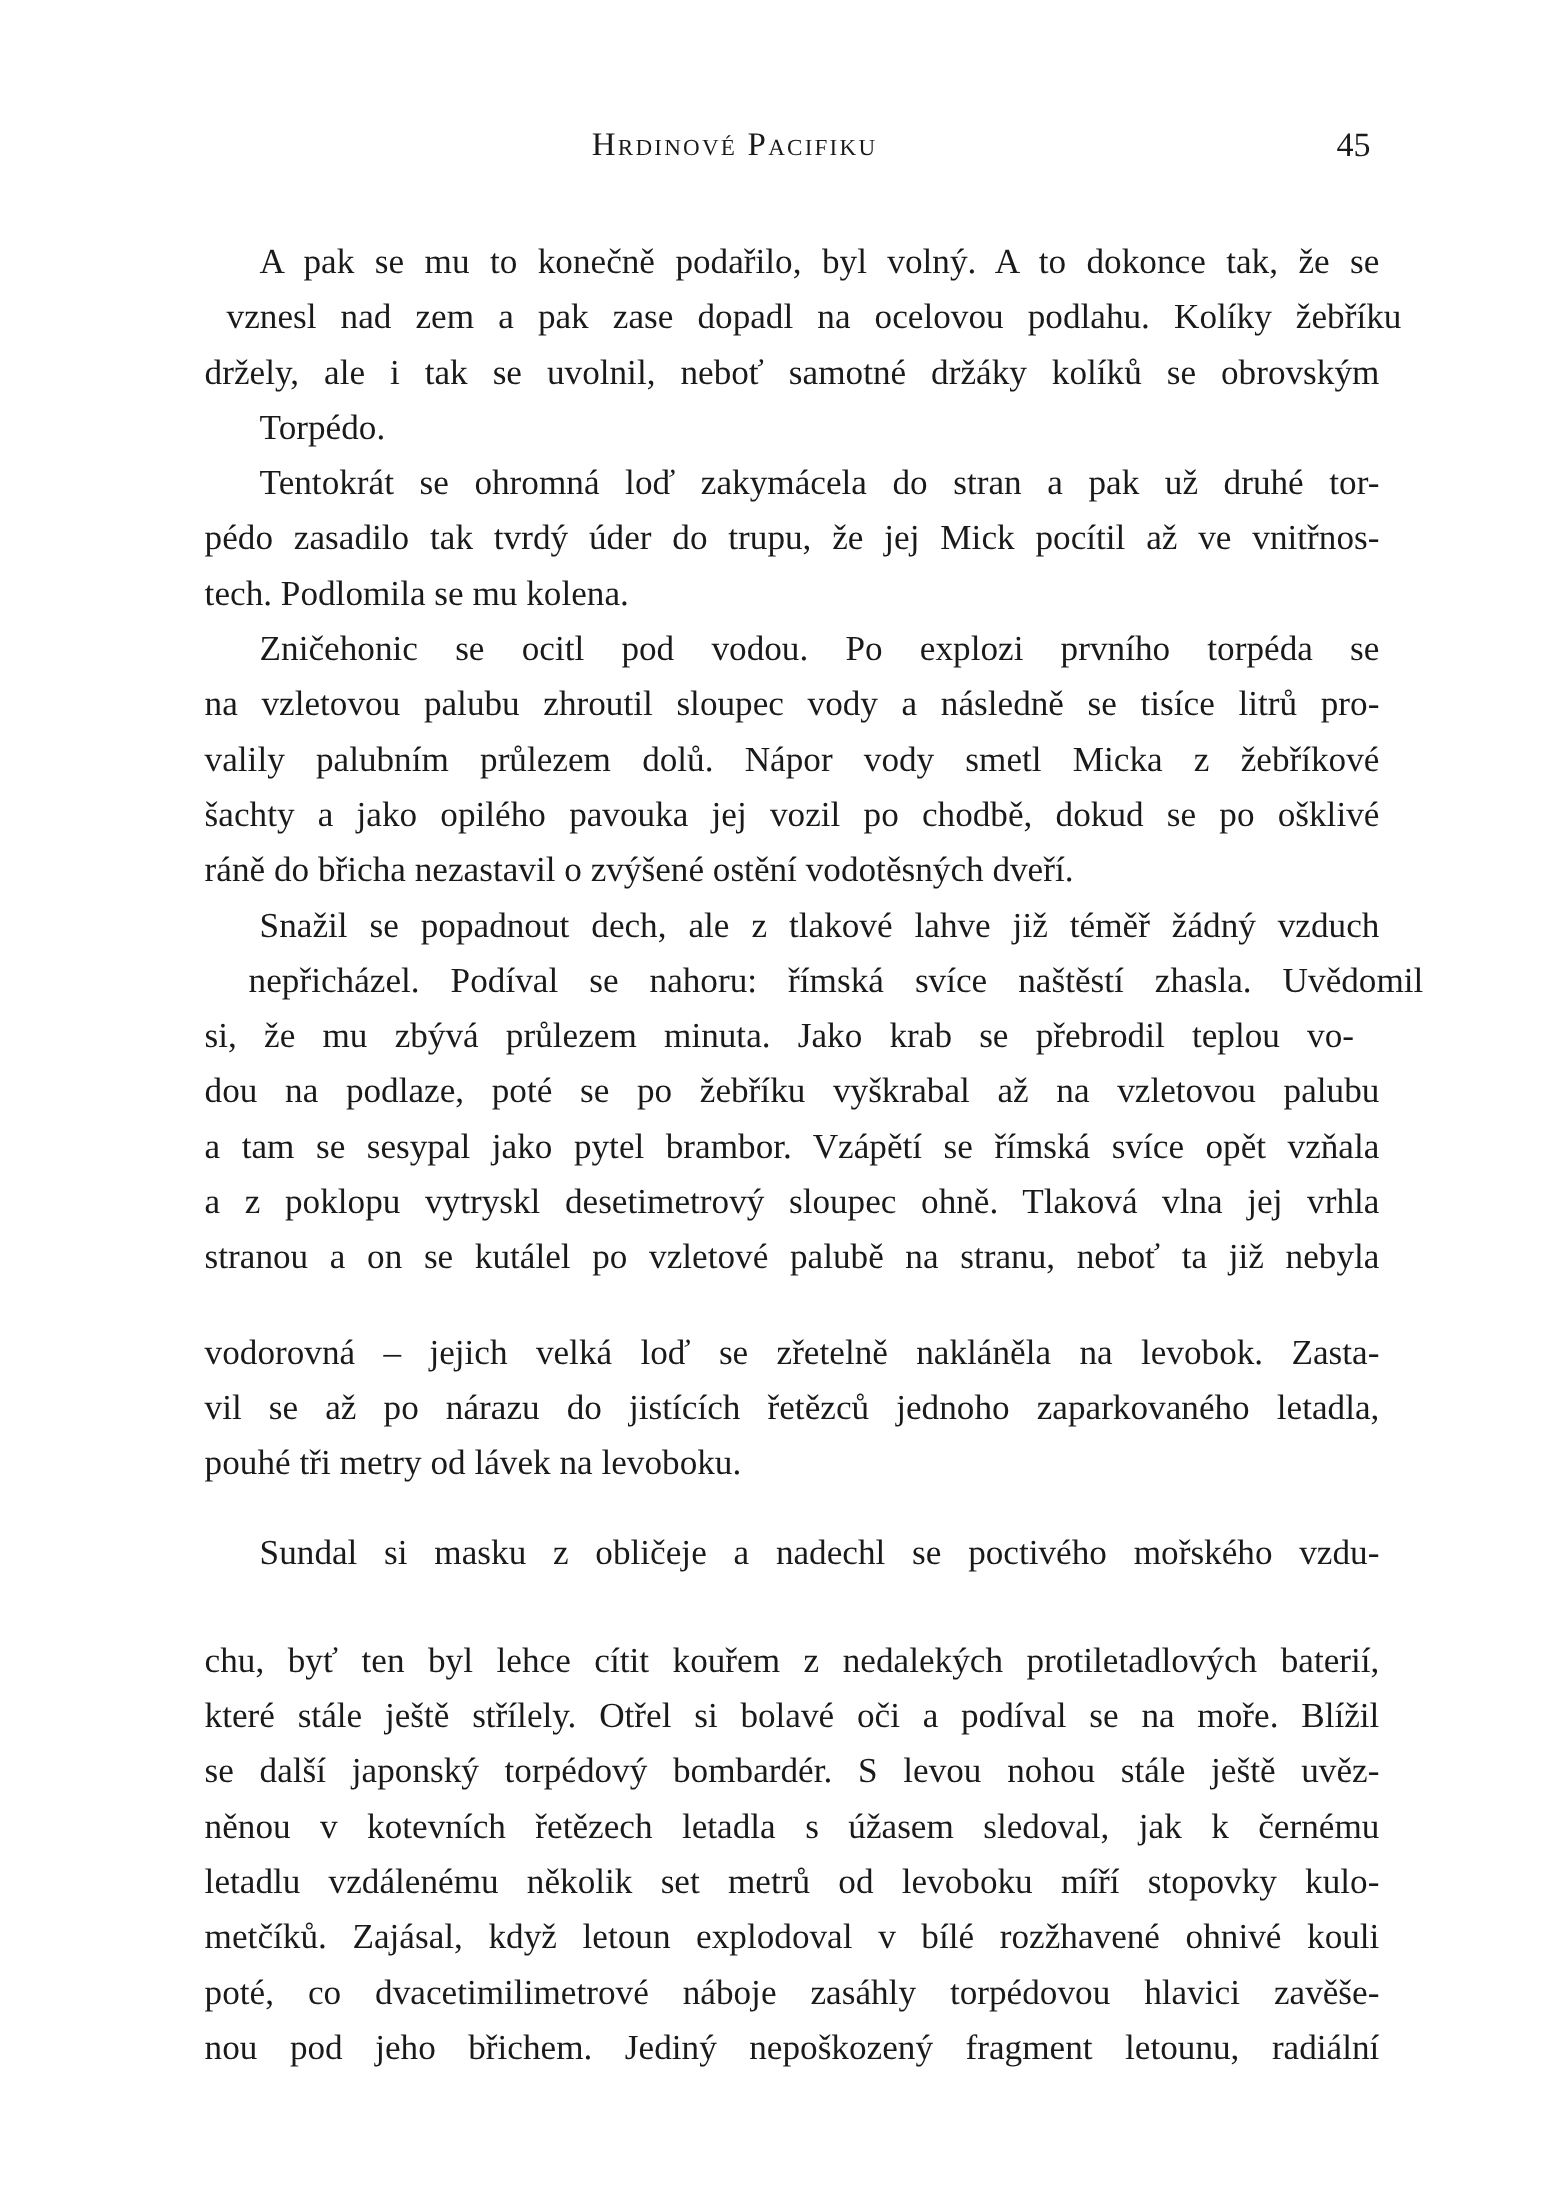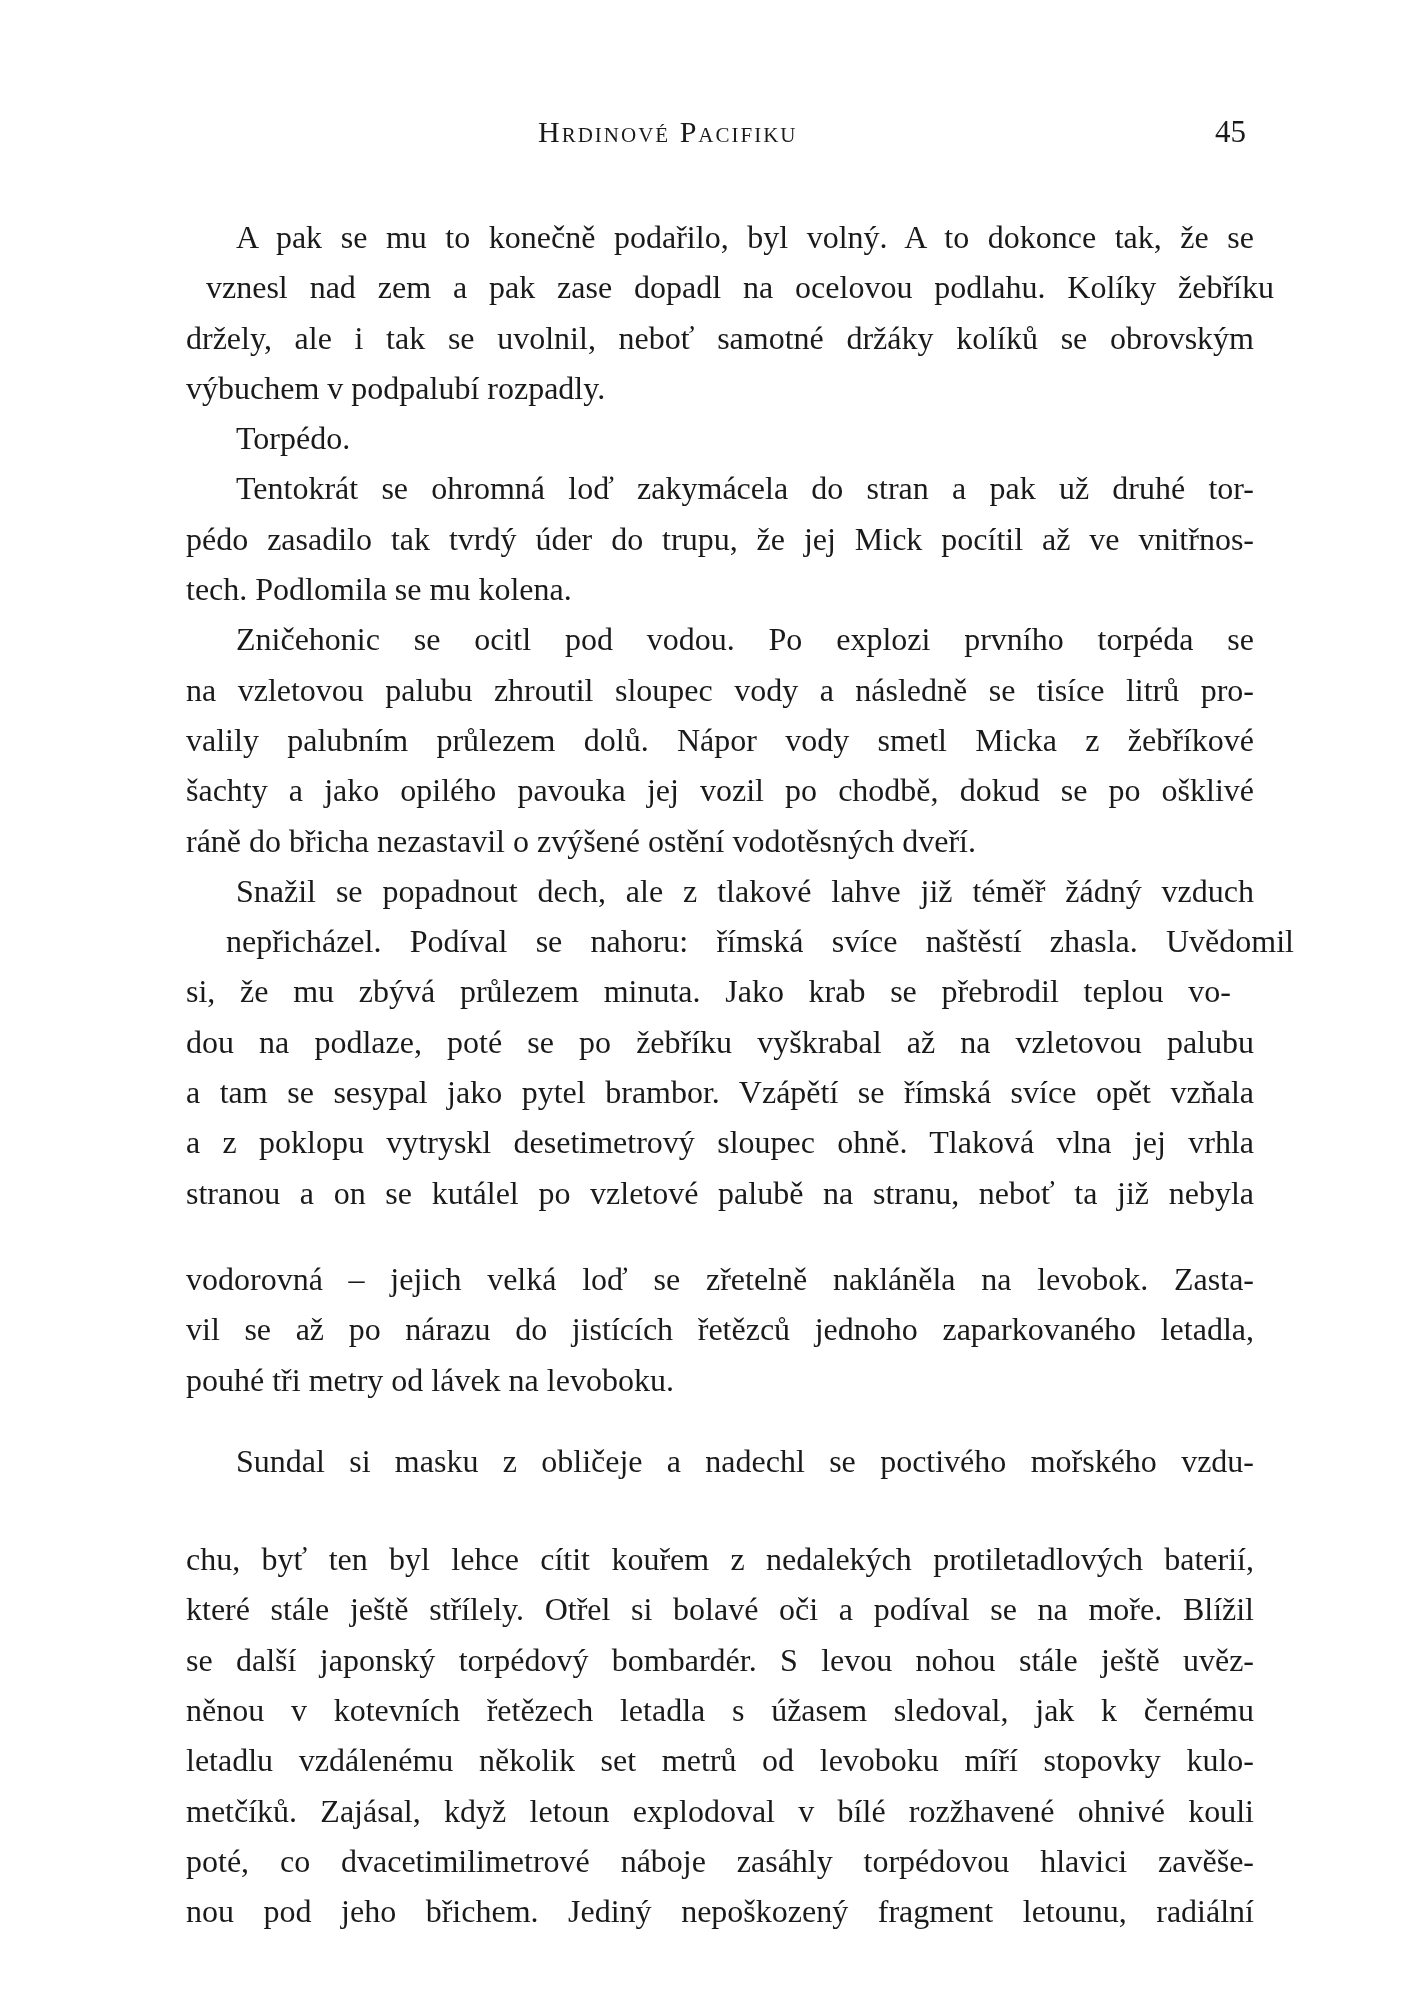--- a/index.html
+++ b/index.html
@@ -69,21 +69,20 @@
 
 <div class="running-head">
   <span class="running-title">Hrdinové Pacifiku</span>
   <span class="folio">45</span>
 </div>
 
 <div class="text-block" id="text-block">
     <div class="line indent" style="word-spacing: 10.568px; text-align: left; text-align-last: left;">A pak se mu to konečně podařilo, byl volný. A to dokonce tak, že se</div>
     <div class="line" style="word-spacing: 13.886px; text-align: left; text-align-last: left; margin-left: 20px;">vznesl nad zem a pak zase dopadl na ocelovou podlahu. Kolíky žebříku</div>
     <div class="line" style="word-spacing: 14.682px; text-align: left; text-align-last: left;">držely, ale i tak se uvolnil, neboť samotné držáky kolíků se obrovským</div>
-    <div class="line last">výbuchem v podpalubí rozpadly.</div>
     <div class="line indent last">Torpédo.</div>
     <div class="line indent" style="word-spacing: 15.239px; text-align: left; text-align-last: left;">Tentokrát se ohromná loď zakymácela do stran a pak už druhé tor-</div>
     <div class="line" style="word-spacing: 10.927px; text-align: left; text-align-last: left;">pédo zasadilo tak tvrdý úder do trupu, že jej Mick pocítil až ve vnitřnos-</div>
     <div class="line last">tech. Podlomila se mu kolena.</div>
     <div class="line indent" style="word-spacing: 25.821px; text-align: left; text-align-last: left;">Zničehonic se ocitl pod vodou. Po explozi prvního torpéda se</div>
     <div class="line" style="word-spacing: 13.477px; text-align: left; text-align-last: left;">na vzletovou palubu zhroutil sloupec vody a následně se tisíce litrů pro-</div>
     <div class="line" style="word-spacing: 20.323px; text-align: left; text-align-last: left;">valily palubním průlezem dolů. Nápor vody smetl Micka z žebříkové</div>
     <div class="line" style="word-spacing: 13.091px; text-align: left; text-align-last: left;">šachty a jako opilého pavouka jej vozil po chodbě, dokud se po ošklivé</div>
     <div class="line last">ráně do břicha nezastavil o zvýšené ostění vodotěsných dveří.</div>
     <div class="line indent" style="word-spacing: 11.93px; text-align: left; text-align-last: left;">Snažil se popadnout dech, ale z tlakové lahve již téměř žádný vzduch</div>

